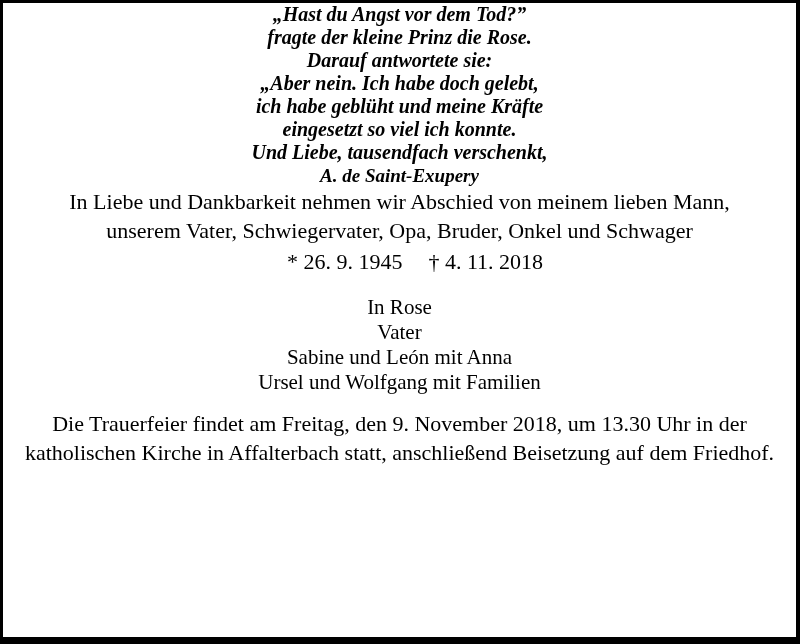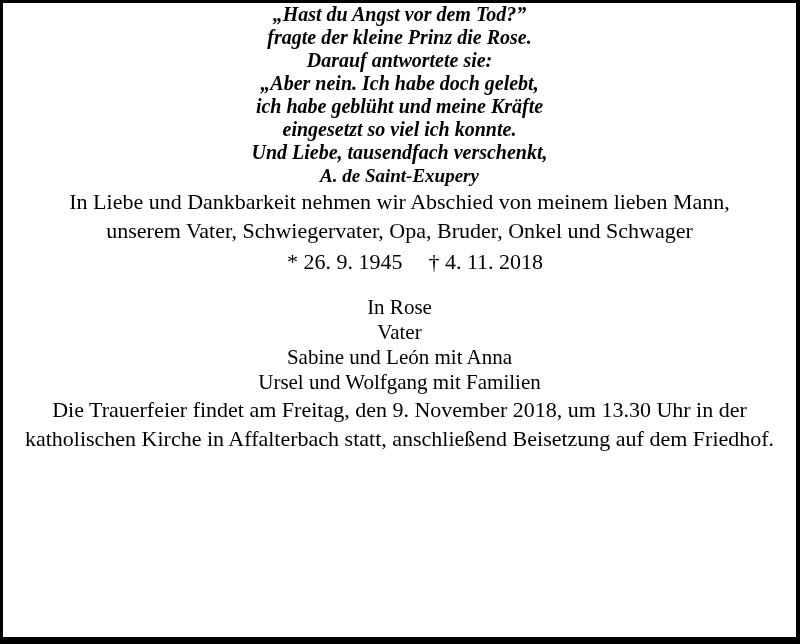--- a/index.html
+++ b/index.html
@@ -52,21 +52,21 @@
   }
   .dates .death { margin-left: 26px; }
 
   .mourners {
     margin-top: 20px;
     font-size: 21px;
     line-height: 25px;
   }
 
   .service {
-    margin-top: 0;
+    margin-top: 14px;
     font-size: 22px;
     line-height: 29px;
   }
 </style>
 </head>
 <body>
 
 <div class="notice">
 
   <div class="poem">

